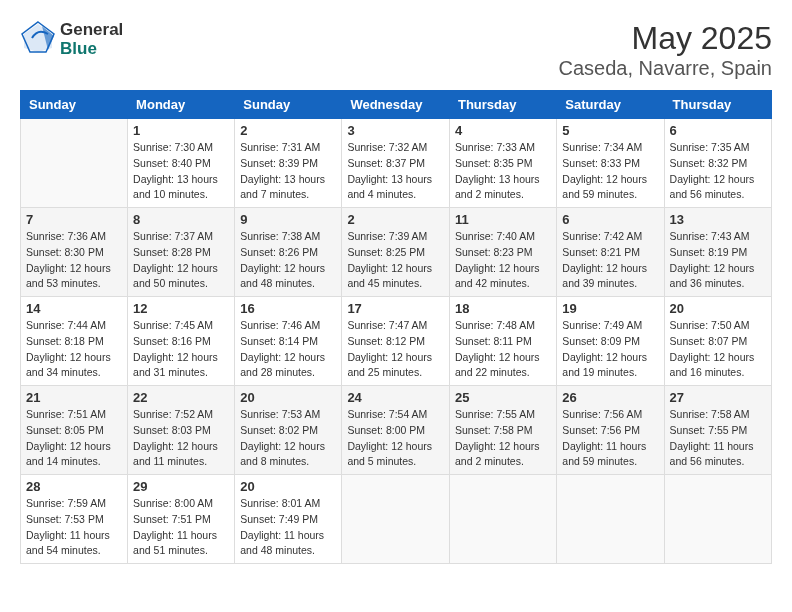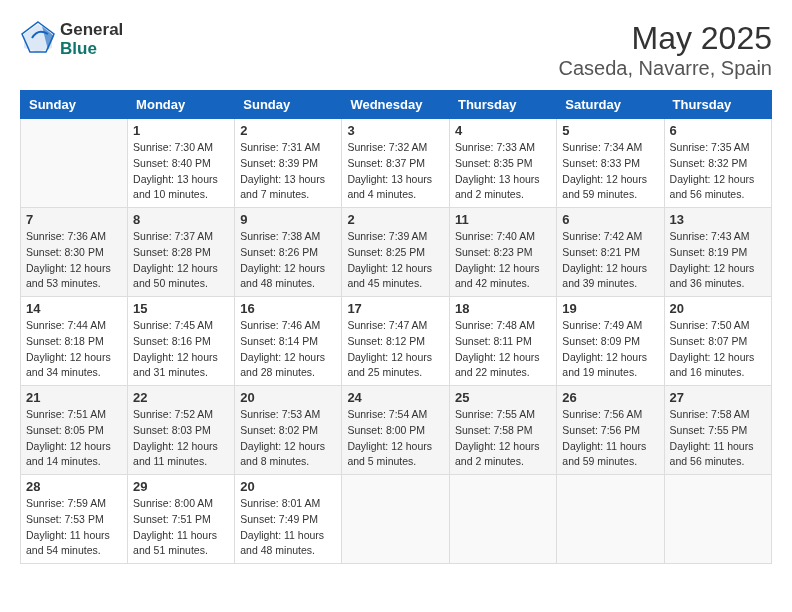--- a/index.html
+++ b/index.html
@@ -173,21 +173,21 @@
           <span class="day-num">13</span>
           <div class="day-info">Sunrise: 7:43 AM<br>Sunset: 8:19 PM<br>Daylight: 12 hours<br>and 36 minutes.</div>
         </td>
       </tr>
       <tr>
         <td>
           <span class="day-num">14</span>
           <div class="day-info">Sunrise: 7:44 AM<br>Sunset: 8:18 PM<br>Daylight: 12 hours<br>and 34 minutes.</div>
         </td>
         <td>
-          <span class="day-num">15</span>
+          <span class="day-num">12</span>
           <div class="day-info">Sunrise: 7:45 AM<br>Sunset: 8:16 PM<br>Daylight: 12 hours<br>and 31 minutes.</div>
         </td>
         <td>
           <span class="day-num">16</span>
           <div class="day-info">Sunrise: 7:46 AM<br>Sunset: 8:14 PM<br>Daylight: 12 hours<br>and 28 minutes.</div>
         </td>
         <td>
           <span class="day-num">17</span>
           <div class="day-info">Sunrise: 7:47 AM<br>Sunset: 8:12 PM<br>Daylight: 12 hours<br>and 25 minutes.</div>
         </td>

